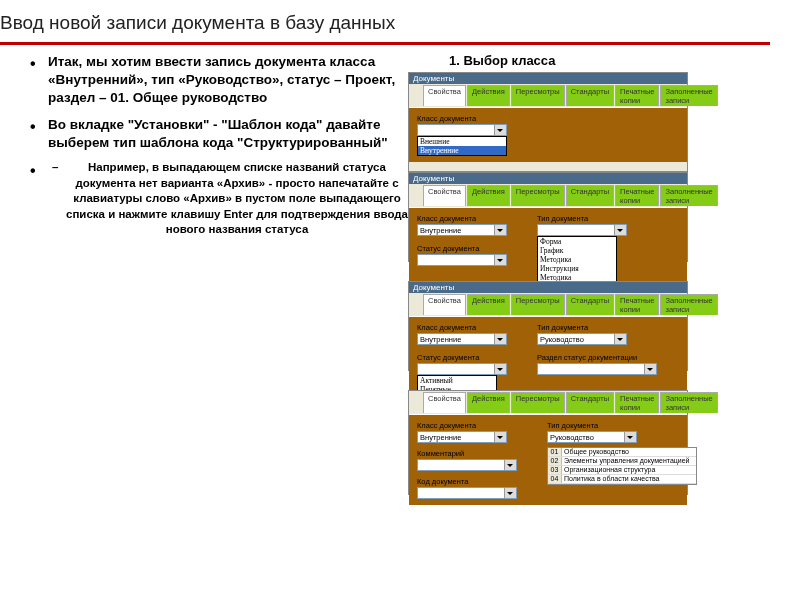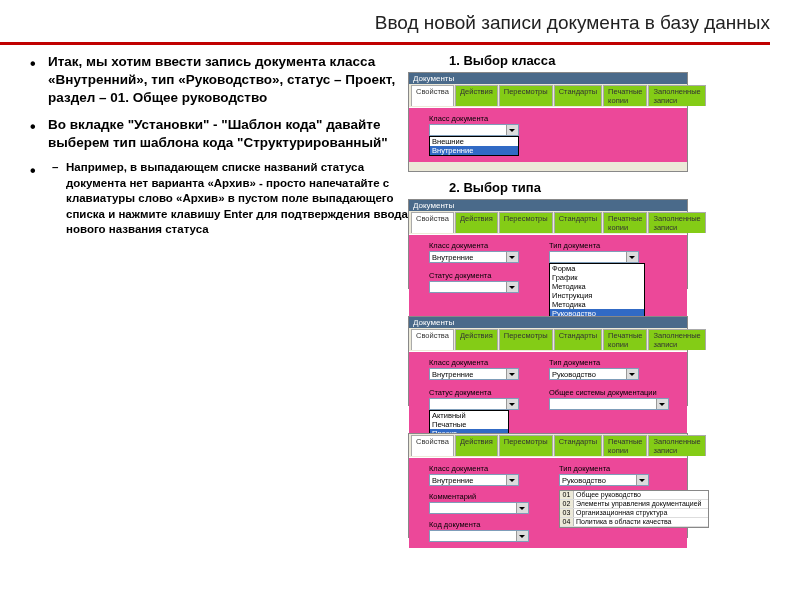--- a/index.html
+++ b/index.html
@@ -1,39 +1,39 @@
 <!DOCTYPE html>
 <html><head>
 <meta charset="utf-8">
 <style>
 * { margin: 0; padding: 0; box-sizing: border-box; }
 body { font-family: Arial, sans-serif; width: 800px; height: 600px; background: #fff; position: relative; overflow: hidden; }
-.slide-title { text-align: right; padding: 12px 30px 8px 0; font-size: 19px; color: #222; }
+.slide-title { padding: 12px 30px 8px 0; font-size: 19px; color: #222; }
 .red-line { height: 3px; width: 770px; background: #c00000; margin-bottom: 8px; }
 .content { display: flex; padding: 0 10px; }
 .left { width: 398px; padding-left: 20px; }
 .right { width: 380px; }
 .bullets { list-style: none; }
 .bullets > li { position: relative; padding-left: 18px; font-size: 13.5px; line-height: 1.35; color: #000; margin-bottom: 8px; font-weight: bold; }
 .bullets > li::before { content: "•"; position: absolute; left: 0; top: 0; font-size: 16px; color: #000; }
 .sub-bullets { list-style: none; margin-top: 6px; }
-.sub-bullets > li { position: relative; padding-left: 18px; font-size: 11.5px; line-height: 1.35; color: #000; }
+.sub-bullets > li { position: relative; padding-left: 18px; font-size: 11.5px; line-height: 1.35; color: #000; text-align: center; }
 .sub-bullets > li::before { content: "–"; position: absolute; left: 4px; top: 0; }
 .step-label { font-size: 13px; font-weight: bold; color: #000; margin-bottom: 4px; margin-left: 41px; }
-.shot { background: #ece9d8; border: 1px solid #888; margin-bottom: 8px; font-size: 8px; position: relative; }
+.shot { background: #ece9d8; border: 1px solid #888; margin-bottom: 0; font-size: 8px; position: relative; }
 .shot .titlebar { background: #4a6a8a; color: #fff; padding: 1px 4px; font-size: 8px; }
-.shot .tabs { background: #ece9d8; border-bottom: 1px solid #fff; padding: 1px 2px; display: flex; gap: 1px; font-size: 7.5px; }
+.shot .tabs { background: #ece9d8; border-bottom: 1px solid #fff; padding: 1px 14px; display: flex; gap: 1px; font-size: 7.5px; }
 .shot .tabs span { background: #84cc16; border: 1px solid #aaa; border-bottom: none; padding: 1px 4px; color: #333; }
 .shot .tabs span.active { background: #fff; }
-.shot .body { background: #ec4899; padding: 6px 20px; min-height: 50px; position: relative; }
+.shot .body { background: #a16207; padding: 6px 8px; min-height: 50px; position: relative; }
 .shot .label { font-size: 7.5px; color: #000; margin-bottom: 1px; }
 .shot .dropdown { background: #fff; border: 1px solid #7f9db9; height: 12px; width: 90px; position: relative; font-size: 7.5px; padding: 0 2px; line-height: 11px; }
 .shot .dropdown::after { content: ""; position: absolute; right: 0; top: 0; width: 11px; height: 100%; background: #dcdcdc; border-left: 1px solid #999; }
 .shot .dropdown::before { content: ""; position: absolute; right: 3px; top: 4px; border-left: 3px solid transparent; border-right: 3px solid transparent; border-top: 3px solid #000; z-index: 1; }
-.shot .listbox { background: #fff; border: 1px solid #000; width: 90px; font-size: 7.5px; }
+.shot .listbox { background: #fff; border: 1px solid #000; width: 90px; font-size: 7.5px; font-family: Liberation Serif, serif; }
 .shot .listbox div { padding: 0 2px; }
 .shot .listbox div.sel { background: #316ac5; color: #fff; }
 .shot .row { display: flex; gap: 30px; }
 .shot .col { display: flex; flex-direction: column; }
 .shot .table { background: #fff; border: 1px solid #888; width: 150px; font-size: 7px; }
 .shot .table-row { display: flex; border-bottom: 1px solid #ddd; height: 9px; }
 .shot .table-row .idx { width: 14px; background: #ece9d8; border-right: 1px solid #bbb; text-align: center; }
 .shot .table-row .txt { flex: 1; padding: 0 2px; }
 .shot1 { width: 280px; height: 100px; }
 .shot2 { width: 280px; height: 90px; }
@@ -75,21 +75,20 @@
       <div class="body">
         <div class="label">Класс документа</div>
         <div class="dropdown"></div>
         <div class="listbox">
           <div>Внешние</div>
           <div class="sel">Внутренние</div>
         </div>
       </div>
     </div>
 
-    <div class="step-label">2. Выбор типа</div>
     <div class="shot shot2">
       <div class="titlebar">Документы</div>
       <div class="tabs">
         <span class="active">Свойства</span>
         <span>Действия</span>
         <span>Пересмотры</span>
         <span>Стандарты</span>
         <span>Печатные копии</span>
         <span>Заполненные записи</span>
       </div>
@@ -98,21 +97,21 @@
           <div class="col">
             <div class="label">Класс документа</div>
             <div class="dropdown">Внутренние</div>
             <div style="height:8px"></div>
             <div class="label">Статус документа</div>
             <div class="dropdown"></div>
           </div>
           <div class="col">
             <div class="label">Тип документа</div>
             <div class="dropdown"></div>
-            <div class="listbox" style="width:96px">
+            <div class="listbox" style="width:80px">
               <div>Форма</div>
               <div>График</div>
               <div>Методика</div>
               <div>Инструкция</div>
               <div>Методика</div>
               <div class="sel">Руководство</div>
             </div>
           </div>
         </div>
       </div>
@@ -140,21 +139,21 @@
             <div class="listbox" style="width:80px">
               <div>Активный</div>
               <div>Печатные</div>
               <div class="sel">Проект</div>
             </div>
           </div>
           <div class="col">
             <div class="label">Тип документа</div>
             <div class="dropdown">Руководство</div>
             <div style="height:8px"></div>
-            <div class="label">Общее системы документации</div>
+            <div class="label">Раздел статус документации</div>
             <div class="dropdown" style="width:120px"></div>
           </div>
         </div>
       </div>
     </div>
 
     <div class="step-label">4. Выбор раздела</div>
     <div class="shot shot4">
       <div class="tabs">
         <span class="active">Свойства</span>

